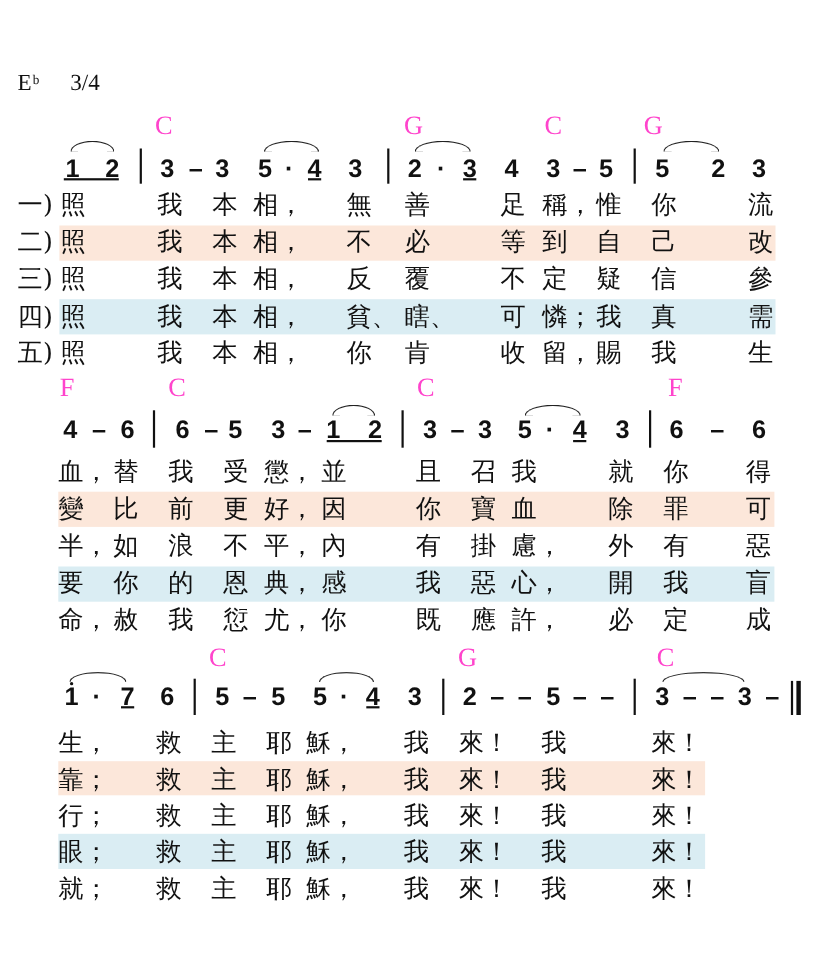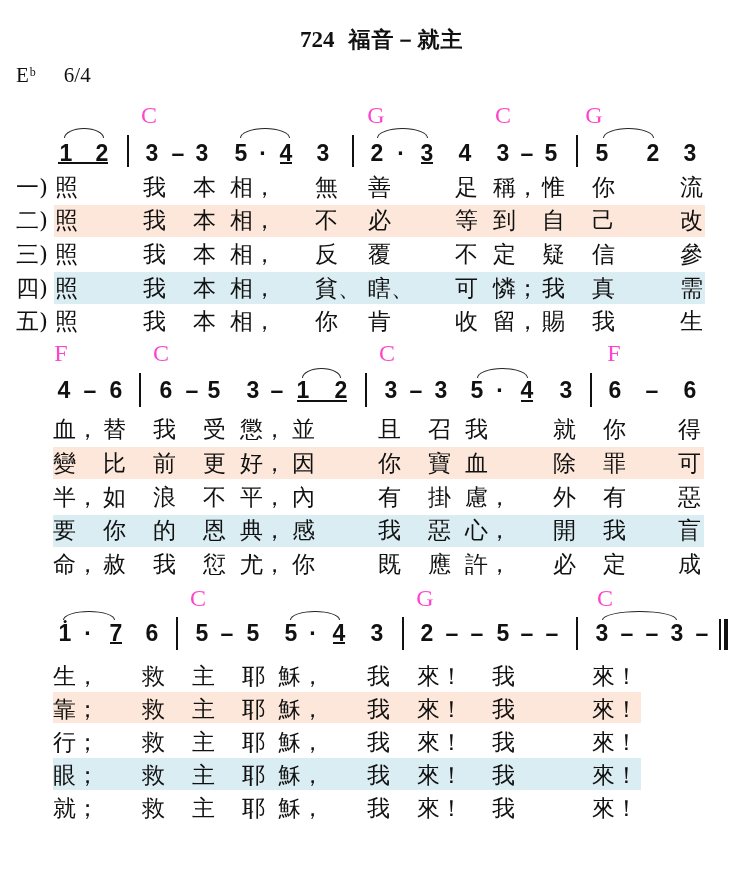--- a/index.html
+++ b/index.html
@@ -27,26 +27,23 @@
 .s2 .n{top:379px}.s2 .chord{top:341px}.s2 .bar{top:373px;height:34px}.s2 .ul{top:400px}.s2 .slur{top:368px}
 .s3 .n{top:622px}.s3 .chord{top:586px}.s3 .bar{top:617px;height:33px}.s3 .ul{top:642px}.s3 .slur{top:611px;height:9px}
 .dbl-thin{position:absolute;left:719px;top:619px;width:2px;height:31px;background:#111}
 .dbl-thick{position:absolute;left:724px;top:619px;width:4px;height:31px;background:#111}
 </style>
 </head>
 <body>
 
 <div class="page">
 
-  <div class="title">
-    <span class="num">724</span><span class="name">福音－就主</span>
-  </div>
 
   <div class="key">
-    <span>E</span><sup>b</sup><span class="ts">6/4</span>
+    <span>E</span><sup>b</sup><span class="ts">3/4</span>
   </div>
 
   <div class="sys s1">
     <div class="hl peach" style="left:54px;top:205px;width:651px"></div>
     <div class="hl blue" style="left:54px;top:272px;width:651px"></div>
 
     <span class="chord" style="left:149px">C</span>
     <span class="chord" style="left:376px">G</span>
     <span class="chord" style="left:503px">C</span>
     <span class="chord" style="left:594px">G</span>

